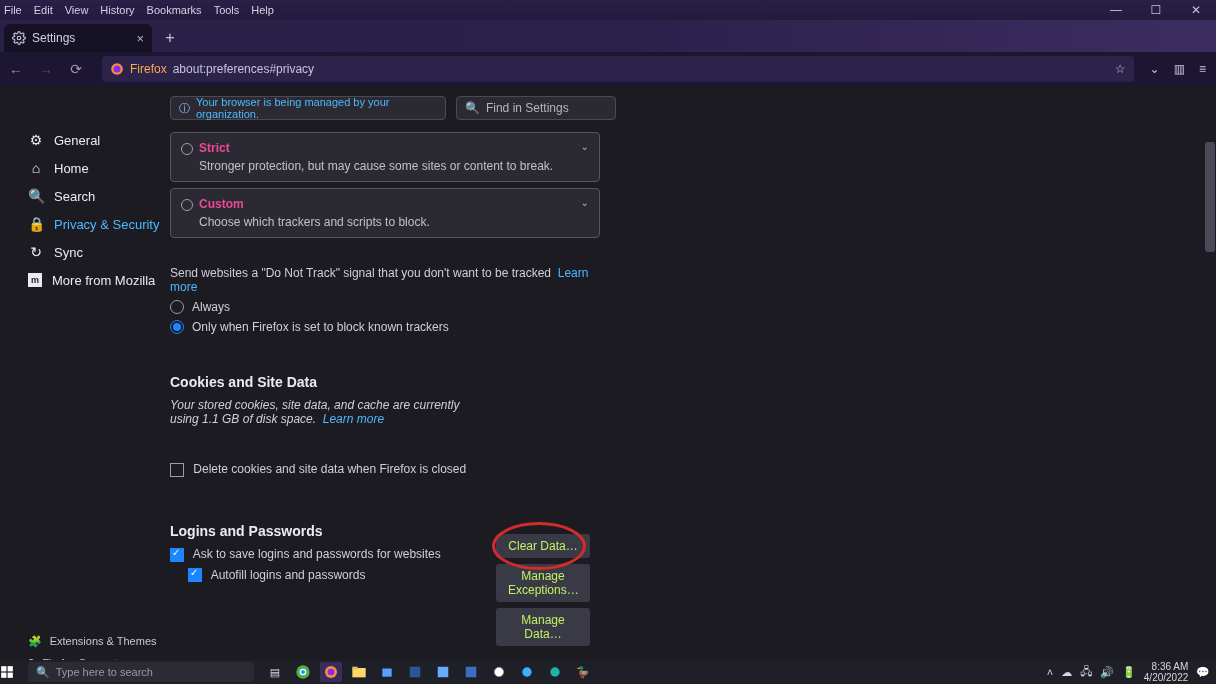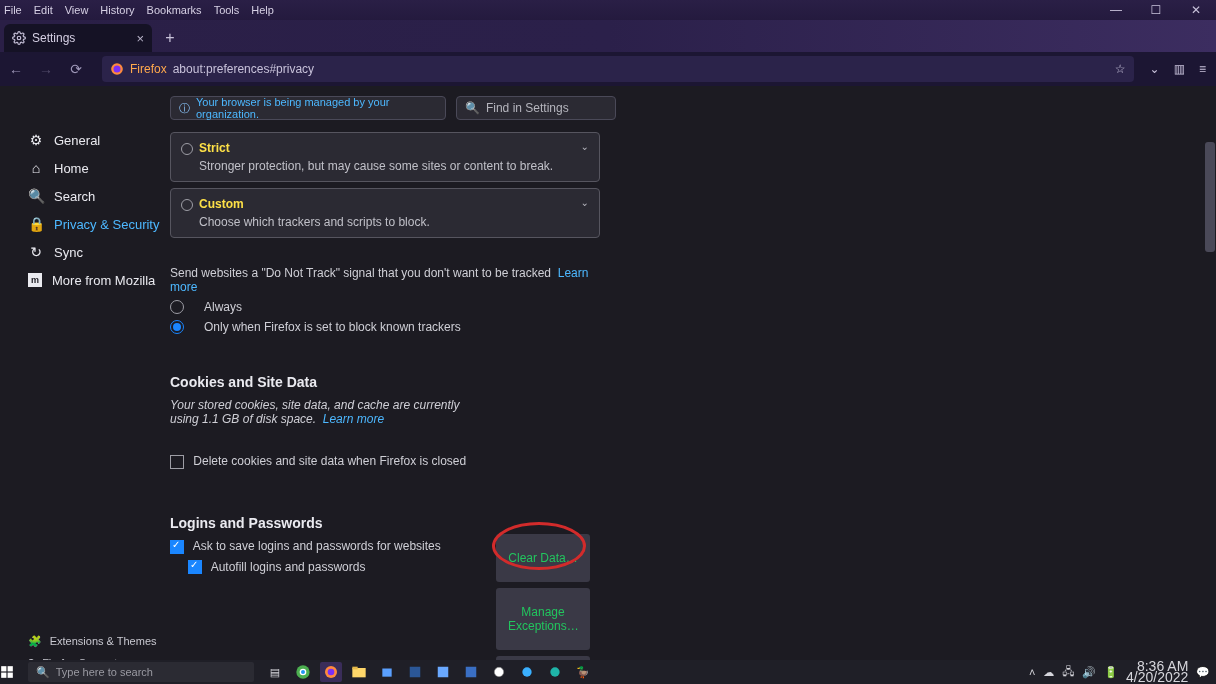--- a/index.html
+++ b/index.html
@@ -35,43 +35,43 @@
   .sidebar-bottom{position:absolute;left:28px;bottom:10px;}
   .sidebar-bottom .item{display:flex;align-items:center;height:22px;color:#c8c8d0;font-size:11px;gap:8px;}
   
   .main{position:absolute;left:170px;top:40px;width:430px;color:#cfcfd6;font-size:12px;}
   .prot-box{border:1px solid #2f6d74;background:linear-gradient(#163a3e,#14343a);border-radius:0 0 4px 4px;padding:6px 12px 10px 30px;}
   .prot-box ul{margin:0;padding-left:14px;}
   .prot-box li{margin:5px 0;list-style:disc;}
   .option-card{border:1px solid #56555f;background:#2b2a33;border-radius:4px;padding:8px 12px;margin-top:6px;position:relative;}
   .option-card .radio{position:absolute;left:10px;top:10px;width:10px;height:10px;border:1px solid #9d9da5;border-radius:50%;}
   .option-card .chev{position:absolute;right:10px;top:8px;color:#b5b5bd;font-size:10px;}
-  .option-card .ttl{font-weight:600;margin-left:16px;color:#fde047;}
+  .option-card .ttl{font-weight:600;margin-left:16px;color:#ec4899;}
   .option-card .desc{margin-left:16px;margin-top:4px;color:#c0c0c8;}
   .dnt{margin-top:28px;}
   .link{color:#4db8ff;}
-  .radio-row{display:flex;align-items:flex-end;gap:20px;margin-top:6px;}
+  .radio-row{display:flex;align-items:flex-end;gap:8px;margin-top:6px;}
   .radio-row .r{width:12px;height:12px;border:1px solid #9d9da5;border-radius:50%;display:inline-block;position:relative;}
   .radio-row .r.sel{border-color:#1a86ff;}
   .radio-row .r.sel::after{content:"";position:absolute;left:2px;top:2px;width:8px;height:8px;background:#1a86ff;border-radius:50%;}
   .sec-heading{font-weight:600;color:#eaeaf0;font-size:14px;margin-top:40px;}
-  .btn{background:#3a3946;color:#22c55e;border:none;border-radius:3px;padding:17px 12px;min-width:88px;font-size:12px;text-align:center;display:inline-block;}
+  .btn{background:#3a3946;color:#bef264;border:none;border-radius:3px;padding:5px 12px;min-width:88px;font-size:12px;text-align:center;display:inline-block;}
   .btncol{position:absolute;left:496px;display:flex;flex-direction:column;gap:6px;}
   .red-ring{position:absolute;border:3px solid #d22b2b;border-radius:50%;width:88px;height:42px;pointer-events:none;}
   .chk{width:12px;height:12px;border:1px solid #9d9da5;display:inline-block;vertical-align:middle;margin-right:6px;position:relative;}
   .chk.on{background:#1a86ff;border-color:#1a86ff;}
   .chk.on::after{content:"✓";position:absolute;left:1px;top:-2px;color:#fff;font-size:10px;}
   .scrollbar{position:absolute;right:0;top:0;width:12px;height:598px;background:#1c1b22;}
   .scrollbar .thumb{position:absolute;right:1px;width:10px;background:#4a4958;border-radius:3px;}
   
   .taskbar{position:absolute;left:0;bottom:0;width:1216px;height:24px;background:#1f1f27;display:flex;align-items:center;color:#d6d6dc;font-size:11px;}
   .taskbar .start{width:24px;text-align:center;}
   .taskbar .search{width:210px;height:20px;background:#2b2b33;border-radius:2px;display:flex;align-items:center;padding:0 8px;color:#9a9aa2;font-size:11px;margin-left:4px;}
   .taskbar .tray{margin-left:auto;display:flex;align-items:center;gap:8px;padding-right:6px;}
-  .taskbar .clock{text-align:right;line-height:11px;font-size:14px;}
+  .taskbar .clock{text-align:right;line-height:11px;font-size:10px;}
   .taskbar .apps{display:flex;gap:6px;margin-left:10px;}
   .taskbar .app{width:22px;height:20px;display:flex;align-items:center;justify-content:center;border-radius:2px;}
   svg{display:block;}
   .underline{text-decoration:underline;}
 </style>
 </head>
 <body>
 
 <div class="menubar">
   <span>File</span>
@@ -209,21 +209,21 @@
     </div>
 
     <div class="btncol" style="top:408px;width:94px;align-items:stretch;left:326px;">
       <button class="btn"><span>Clear Data…</span></button>
       <button class="btn"><span>Manage Exceptions…</span></button>
       <button class="btn"><span class="underline" style="text-decoration:none;">Manage Data…</span></button>
     </div>
 
     <div class="red-ring" style="left:322px;top:396px;"></div>
 
-    <div style="margin-top:28px;">
+    <div style="margin-top:36px;">
       <span class="chk"></span>
       <span>Delete cookies and site data when Firefox is closed</span>
     </div>
 
     <div class="sec-heading" style="margin-top:46px;">Logins and Passwords</div>
     <div style="margin-top:8px;">
       <span class="chk on"></span>
       <span>Ask to save logins and passwords for websites</span>
     </div>
     <div style="margin-top:6px;margin-left:18px;">

